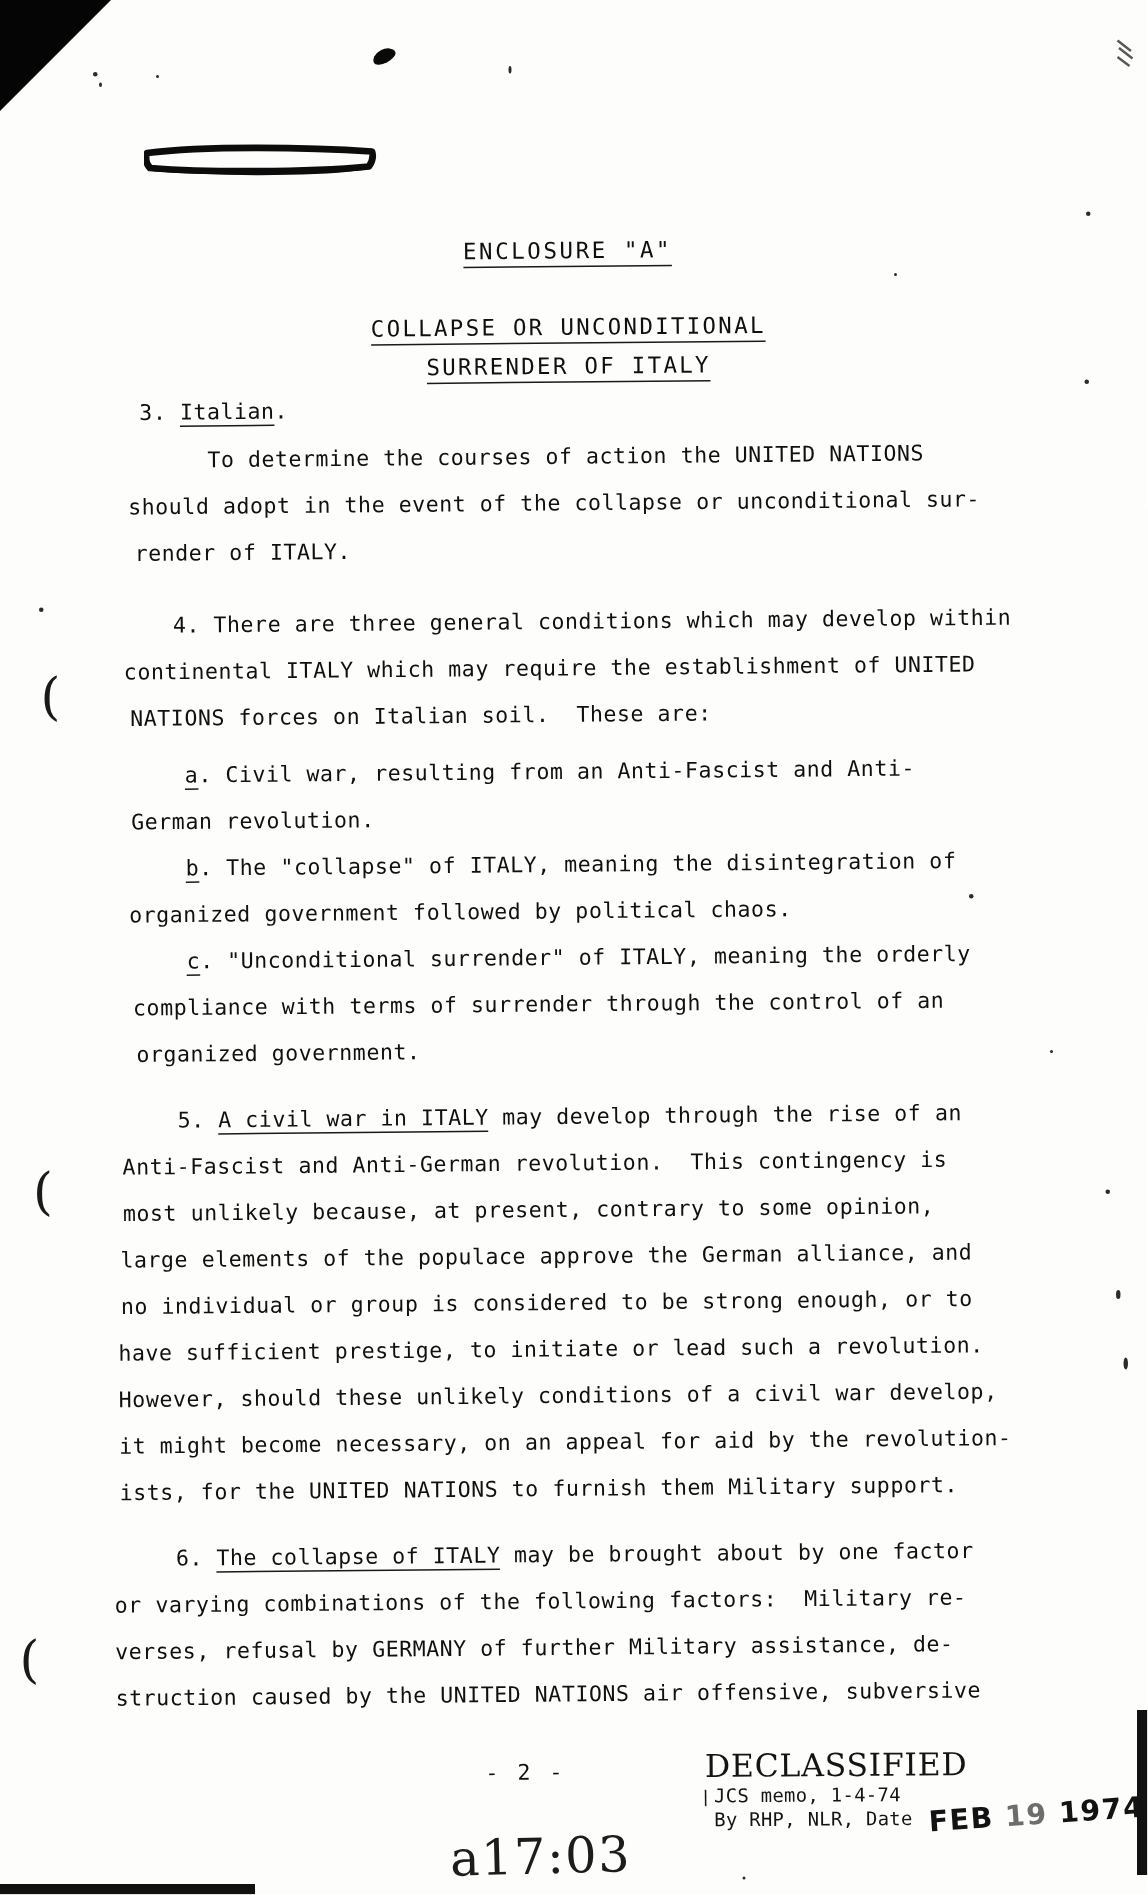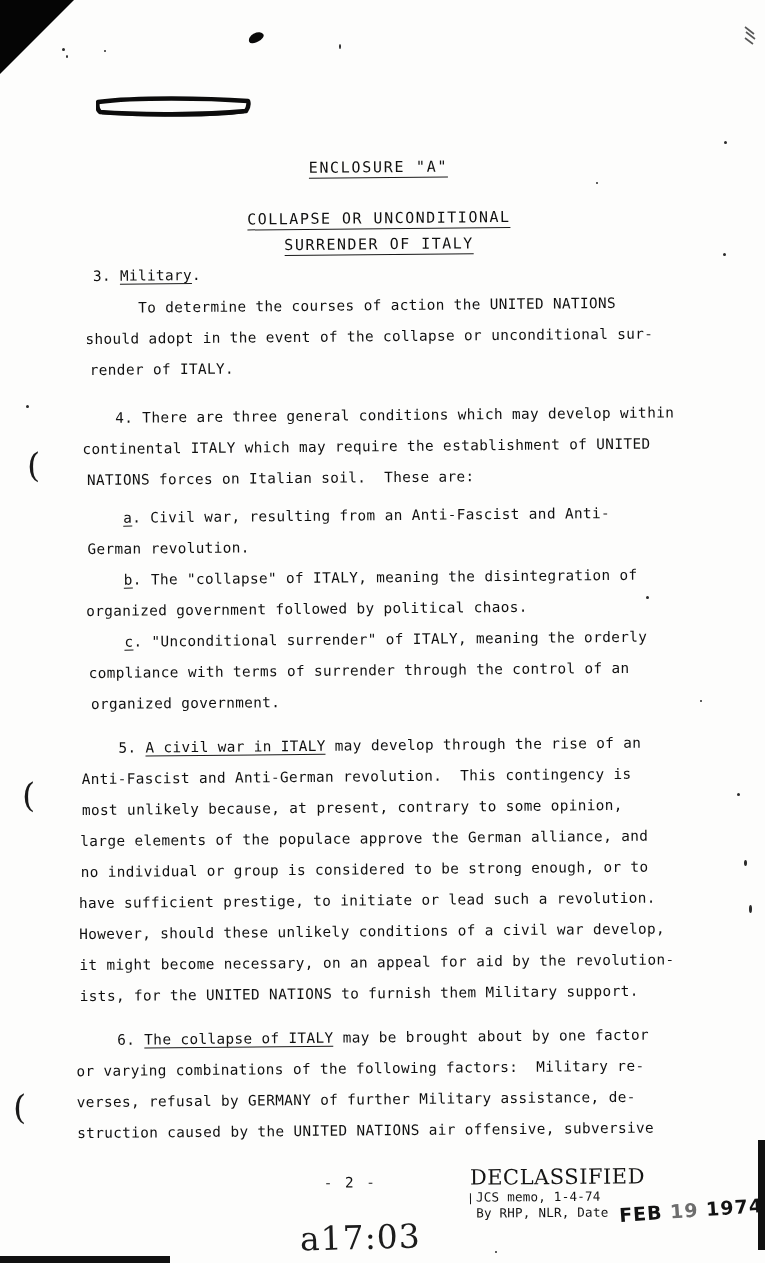--- a/index.html
+++ b/index.html
@@ -217,21 +217,21 @@
 
   <div class="sheet">
 
     <div class="enclosure"><span>ENCLOSURE "A"</span></div>
 
     <div class="subject">
       <span class="ln"><span>COLLAPSE OR UNCONDITIONAL</span></span>
       <span class="ln"><span>SURRENDER OF ITALY</span></span>
     </div>
 
-    <div class="body-text" style="top:258px;"><span>3.</span> <u>Military</u><span>.</span></div>
+    <div class="body-text" style="top:258px;"><span>3.</span> <u>Italian</u><span>.</span></div>
     <div class="body-text" style="top:290px;">     To determine the courses of action the UNITED NATIONS</div>
     <div class="body-text" style="left:88px; top:321px;">should adopt in the event of the collapse or unconditional sur-</div>
     <div class="body-text" style="left:92px; top:352px;">render of ITALY.</div>
 
     <div class="body-text" style="left:90px; top:400px;">   4. There are three general conditions which may develop within</div>
     <div class="body-text" style="left:84px; top:431px;">continental ITALY which may require the establishment of UNITED</div>
     <div class="body-text" style="left:88px; top:462px;">NATIONS forces on Italian soil.  These are:</div>
 
     <div class="body-text" style="left:124px; top:500px;"><u>a</u><span>. Civil war, resulting from an Anti-Fascist and Anti-</span></div>
     <div class="body-text" style="left:88px; top:531px;">German revolution.</div>

